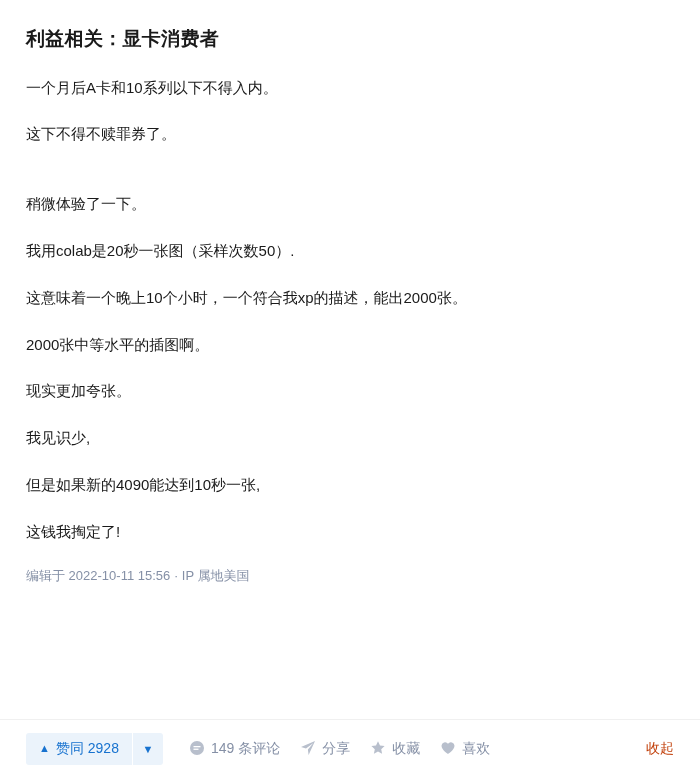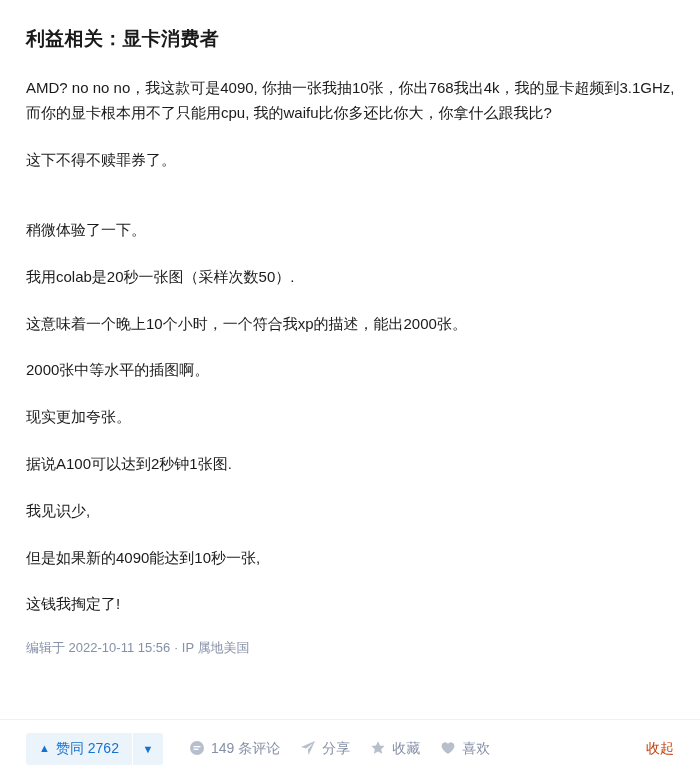--- a/index.html
+++ b/index.html
@@ -126,41 +126,40 @@
 </style>
 </head>
 <body>
 
 <div class="page">
 
   <div class="content">
 
     <div class="post-title">利益相关：显卡消费者</div>
 
-    <p class="para">AMD? no no no，我这款可是4090, 你抽一张我抽10张，你出768我出4k，我的显卡超频到3.1GHz, 而你的显卡根本用不了只能用cpu, 我的waifu比你多还比你大，你拿什么跟我比?</p>
+    <p class="para">一个月后A卡和10系列以下不得入内。</p>
     <p class="para gap-after">这下不得不赎罪券了。</p>
     <p class="para">稍微体验了一下。</p>
     <p class="para">我用colab是20秒一张图（采样次数50）.</p>
     <p class="para">这意味着一个晚上10个小时，一个符合我xp的描述，能出2000张。</p>
     <p class="para">2000张中等水平的插图啊。</p>
     <p class="para">现实更加夸张。</p>
-    <p class="para">据说A100可以达到2秒钟1张图.</p>
     <p class="para">我见识少,</p>
     <p class="para">但是如果新的4090能达到10秒一张,</p>
     <p class="para">这钱我掏定了!</p>
 
     <div class="meta">编辑于 2022-10-11 15:56 · IP 属地美国</div>
   </div>
 
   <div class="actionbar">
 
     <div class="vote">
       <div class="vote-up">
         <span class="tri">▲</span>
-        <span>赞同 2762</span>
+        <span>赞同 2928</span>
       </div>
       <div class="vote-sep"></div>
       <div class="vote-down">
         <span>▼</span>
       </div>
     </div>
 
     <div class="act">
       <span class="ic">
         <svg width="16" height="16" viewBox="0 0 16 16">

